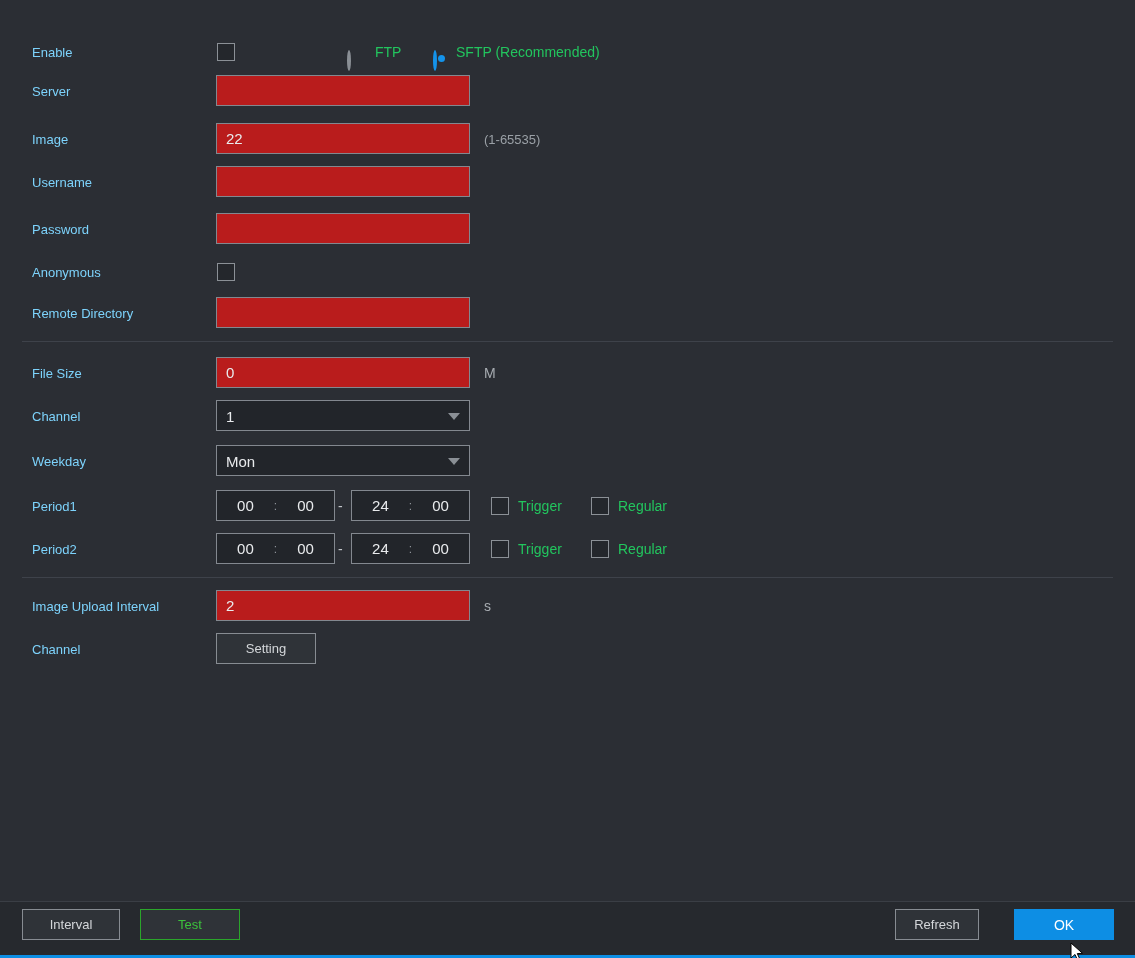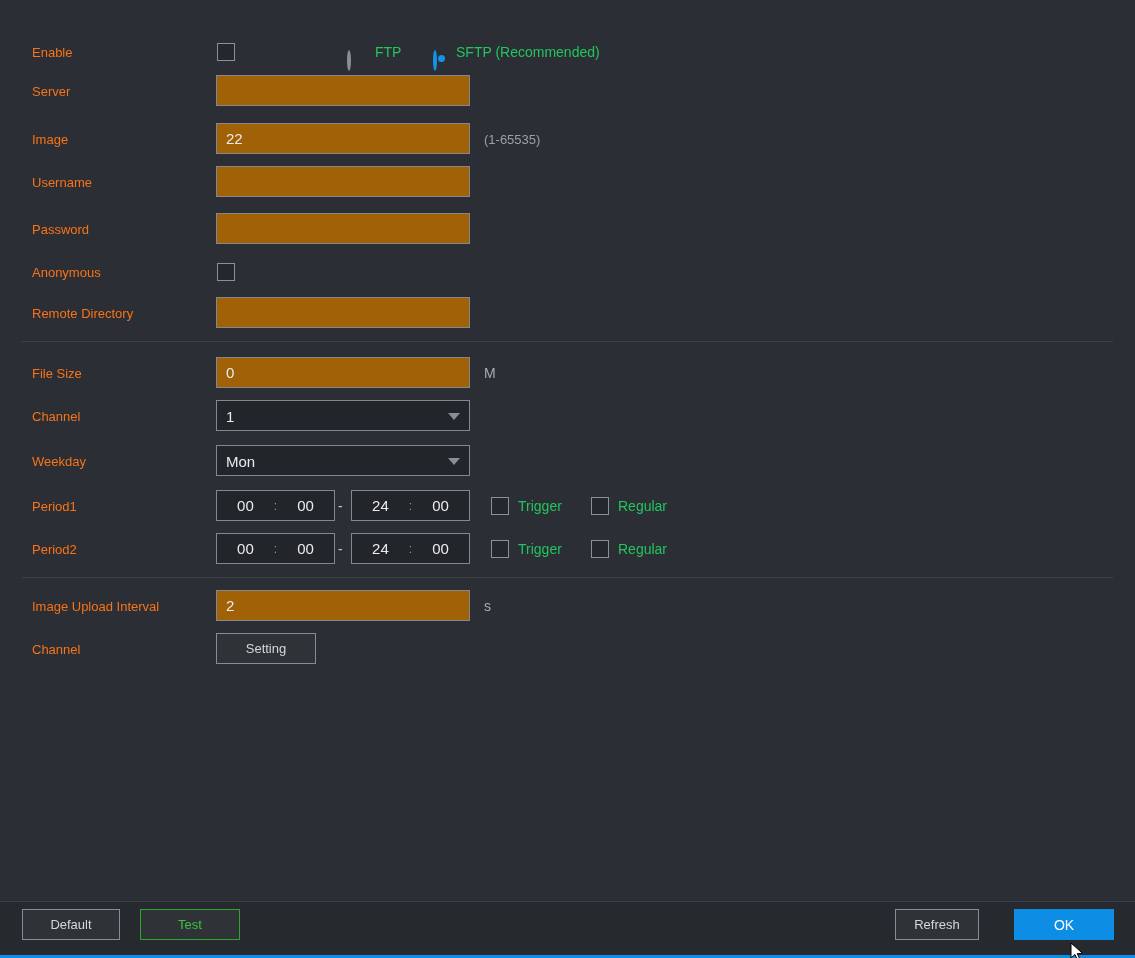--- a/index.html
+++ b/index.html
@@ -3,25 +3,25 @@
 <meta charset="utf-8">
 <style>
   html,body{margin:0;padding:0;background:#1f2226;}
   .page{
     position:relative;width:1135px;height:958px;
     background:#2b2e34;overflow:hidden;
     font-family:"Liberation Sans",sans-serif;
     color:#c5c9cd;
   }
   .row{position:absolute;left:0;right:0;height:31px;}
-  .lbl{position:absolute;left:32px;top:50%;transform:translateY(-50%);font-size:13px;color:#f97316;white-space:nowrap;}
+  .lbl{position:absolute;left:32px;top:50%;transform:translateY(-50%);font-size:13px;color:#7dd3fc;white-space:nowrap;}
   .at{position:absolute;top:50%;transform:translateY(-50%);}
   .input{
     position:absolute;left:216px;top:0;width:254px;height:31px;box-sizing:border-box;
-    background:#a16207;border:1px solid #83888f;color:#e9ebed;
+    background:#b91c1c;border:1px solid #83888f;color:#e9ebed;
     font-family:"Liberation Sans",sans-serif;font-size:15px;padding:0 9px;outline:none;
   }
   .hint{font-size:13px;color:#9aa0a6;}
   .unit{font-size:14px;color:#a7acb1;}
   .checkbox{
     width:18px;height:18px;box-sizing:border-box;
     background:#24272c;border:1px solid #8b9096;cursor:pointer;
   }
   .radio{
     position:relative;width:17px;height:17px;border-radius:50%;
@@ -182,21 +182,21 @@
     <input class="input" value="2" style="">
     <span class="at unit" style="left:484px">s</span>
   </div>
 
   <div class="row" style="top:633px">
     <span class="lbl">Channel</span>
     <button class="btn" style="left:216px;top:0;width:100px">Setting</button>
   </div>
 
   <div class="footer">
-    <button class="btn" style="left:22px;width:98px">Default</button>
+    <button class="btn" style="left:22px;width:98px">Interval</button>
     <button class="btn test" style="left:140px;width:100px">Test</button>
     <button class="btn" style="left:895px;width:84px">Refresh</button>
     <button class="btn ok" style="left:1014px;width:100px">OK</button>
   </div>
 
   <div class="bottom-line"></div>
 
   <svg class="cursor" viewBox="0 0 14 20">
     <polygon points="1,1 1,16 5,12.5 7.5,18 9.8,17 7.3,11.6 12.5,11.3" fill="#ffffff" stroke="#000000" stroke-width="1"></polygon>
   </svg>

